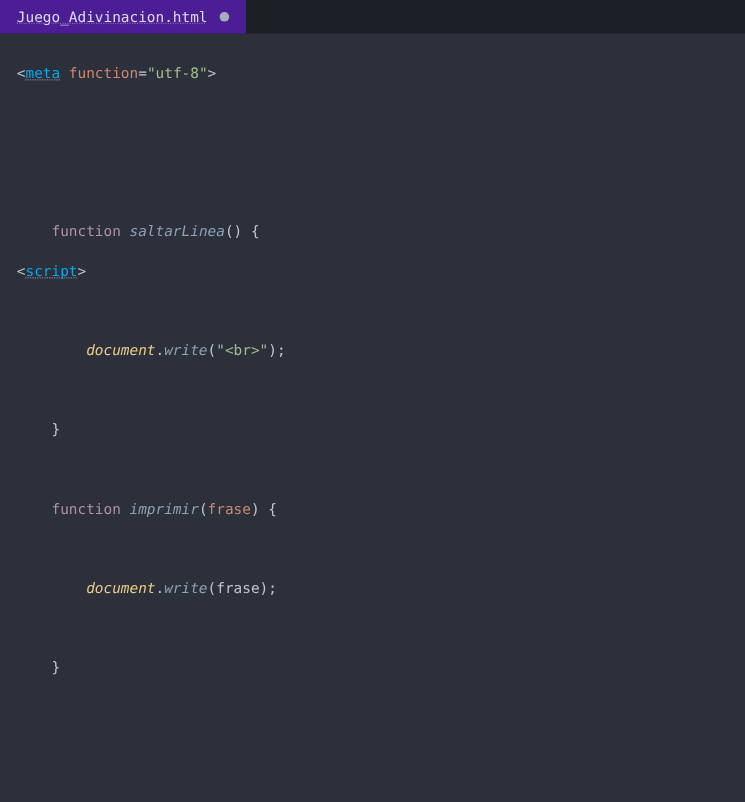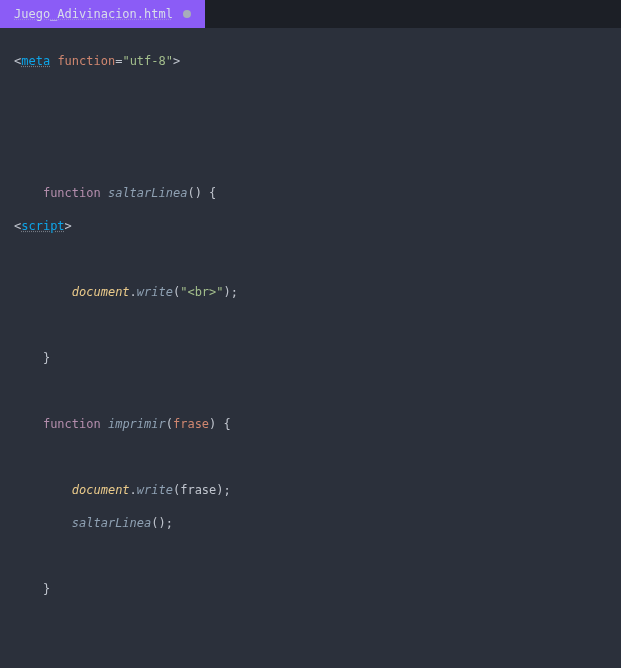--- a/index.html
+++ b/index.html
@@ -12,21 +12,21 @@
     height: 668px;
     overflow: hidden;
   }
   .tab-bar {
     background: #1c1f26;
     height: 28px;
     display: flex;
     align-items: stretch;
   }
   .tab {
-    background: #8b5cf6;
+    background: #4c1d95;
     color: #d8dee9;
     padding: 0 14px;
     display: flex;
     align-items: center;
     gap: 10px;
     font-size: 12px;
     border-right: 1px solid #1c1f26;
   }
   .tab-title { text-decoration: underline dotted rgba(192,197,206,0.4); }
   .tab-dot {
@@ -72,21 +72,20 @@
 <div class="line">    <span class="keyword">function</span> <span class="func-ital">saltarLinea</span><span class="punct">() {</span></div>
 <div class="line"><span class="tag-punct">&lt;</span><span class="tag ud">script</span><span class="tag-punct">&gt;</span></div>
 <div class="line"></div>
 <div class="line">        <span class="obj-ital">document</span><span class="punct">.</span><span class="func-ital">write</span><span class="punct">(</span><span class="string">"&lt;br&gt;"</span><span class="punct">);</span></div>
 <div class="line"></div>
 <div class="line">    <span class="punct">}</span></div>
 <div class="line"></div>
 <div class="line">    <span class="keyword">function</span> <span class="func-ital">imprimir</span><span class="punct">(</span><span class="param">frase</span><span class="punct">) {</span></div>
 <div class="line"></div>
 <div class="line">        <span class="obj-ital">document</span><span class="punct">.</span><span class="func-ital">write</span><span class="punct">(</span><span class="ident">frase</span><span class="punct">);</span></div>
-<div class="line">        <span class="func-ital">saltarLinea</span><span class="punct">();</span></div>
 <div class="line"></div>
 <div class="line">    <span class="punct">}</span></div>
 <div class="line"></div>
 
 
 
 
 
 
 

